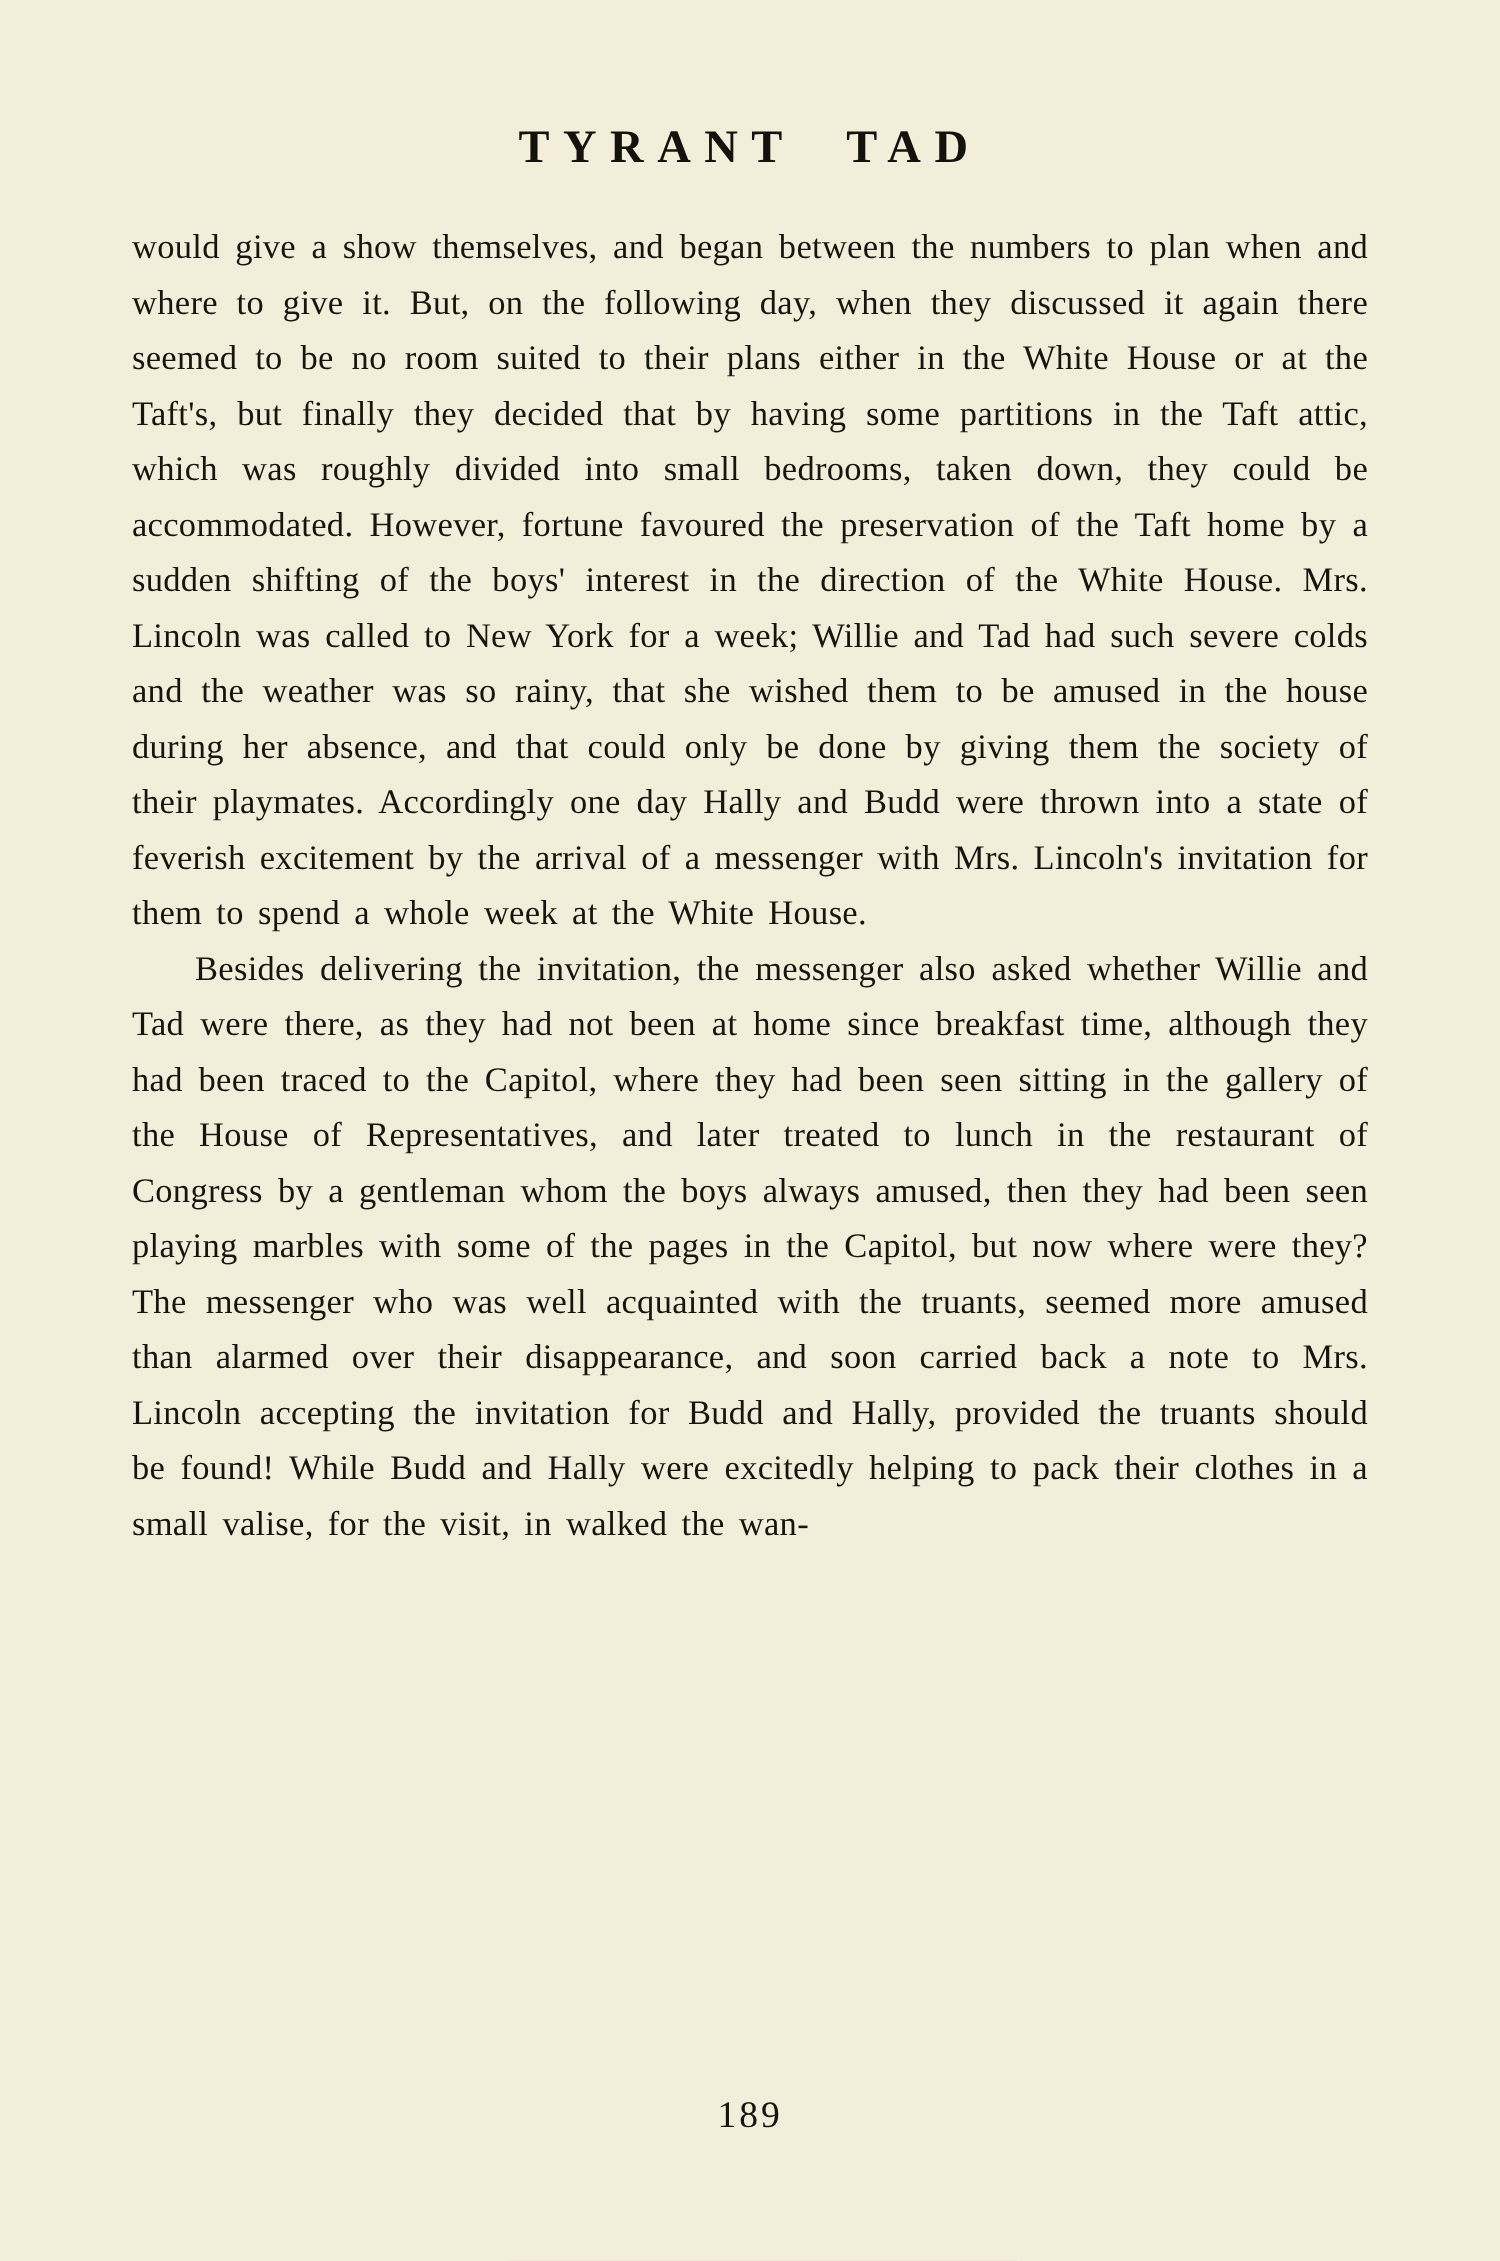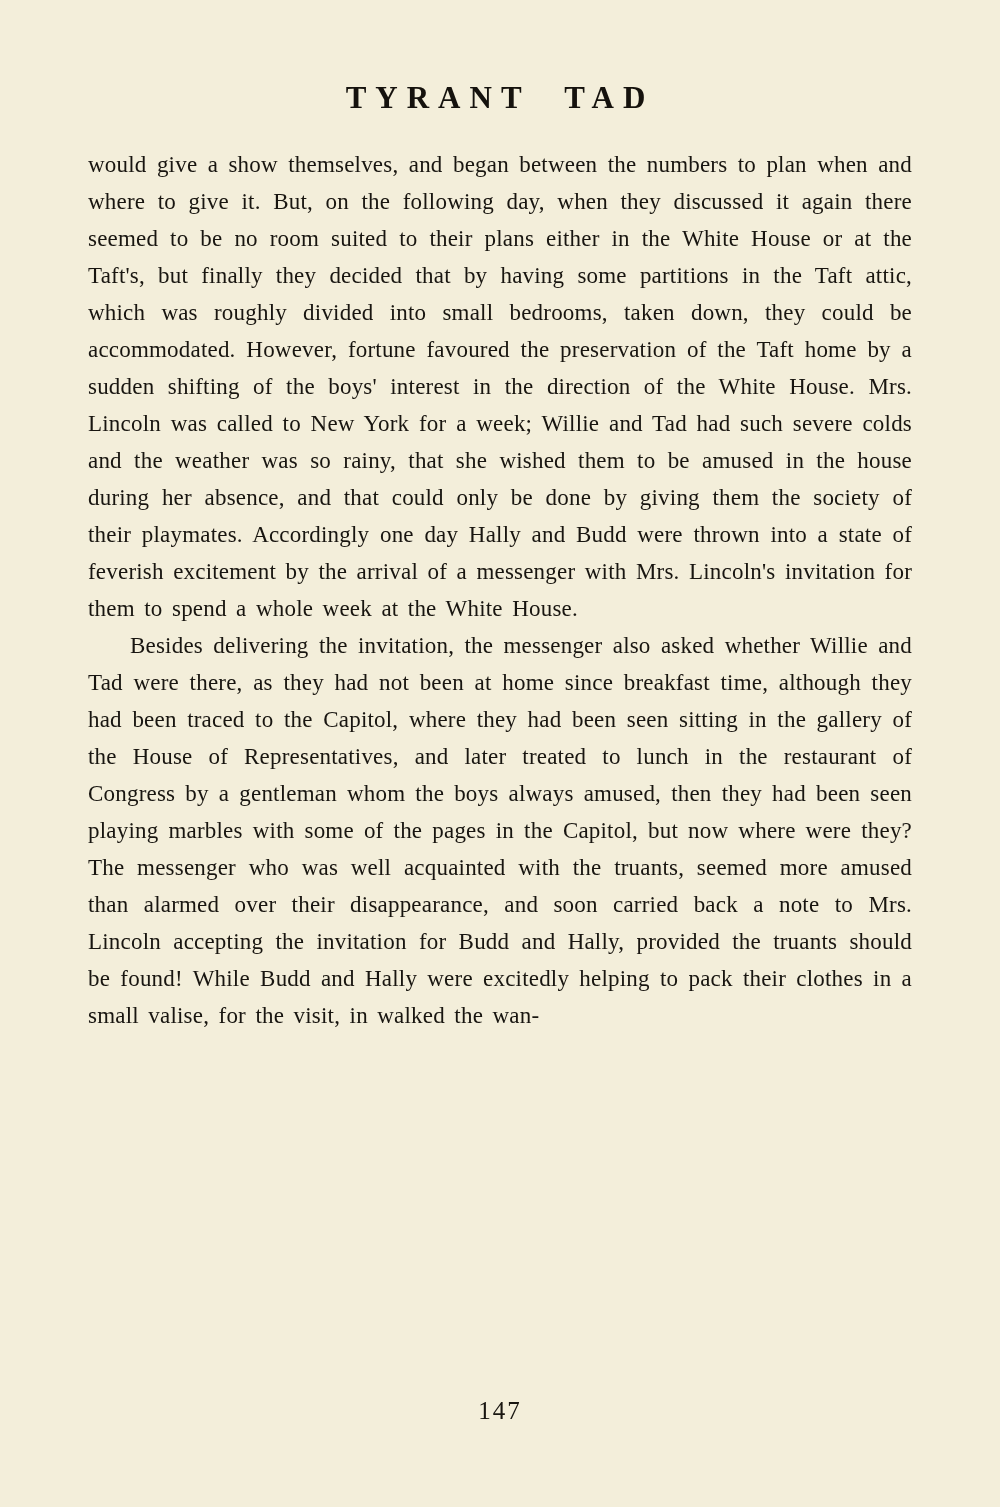--- a/index.html
+++ b/index.html
@@ -54,14 +54,14 @@
 <body>
 
 <div class="page">
   <h1 class="title">TYRANT TAD</h1>
 
   <div class="body-text">
     <p>would give a show themselves, and began between the numbers to plan when and where to give it.  But, on the following day, when they discussed it again there seemed to be no room suited to their plans either in the White House or at the Taft's, but finally they decided that by having some partitions in the Taft attic, which was roughly divided into small bedrooms, taken down, they could be accommodated.  However, fortune favoured the preservation of the Taft home by a sudden shifting of the boys' interest in the direction of the White House.  Mrs. Lincoln was called to New York for a week; Willie and Tad had such severe colds and the weather was so rainy, that she wished them to be amused in the house during her absence, and that could only be done by giving them the society of their playmates.  Accordingly one day Hally and Budd were thrown into a state of feverish excitement by the arrival of a messenger with Mrs. Lincoln's invitation for them to spend a whole week at the White House.</p>
     <p class="indent">Besides delivering the invitation, the messenger also asked whether Willie and Tad were there, as they had not been at home since breakfast time, although they had been traced to the Capitol, where they had been seen sitting in the gallery of the House of Representatives, and later treated to lunch in the restaurant of Congress by a gentleman whom the boys always amused, then they had been seen playing marbles with some of the pages in the Capitol, but now where were they?  The messenger who was well acquainted with the truants, seemed more amused than alarmed over their disappearance, and soon carried back a note to Mrs. Lincoln accepting the invitation for Budd and Hally, provided the truants should be found!  While Budd and Hally were excitedly helping to pack their clothes in a small valise, for the visit, in walked the wan-</p>
   </div>
 
-  <div class="page-number">147</div>
+  <div class="page-number">189</div>
 </div>
 
 </body></html>

